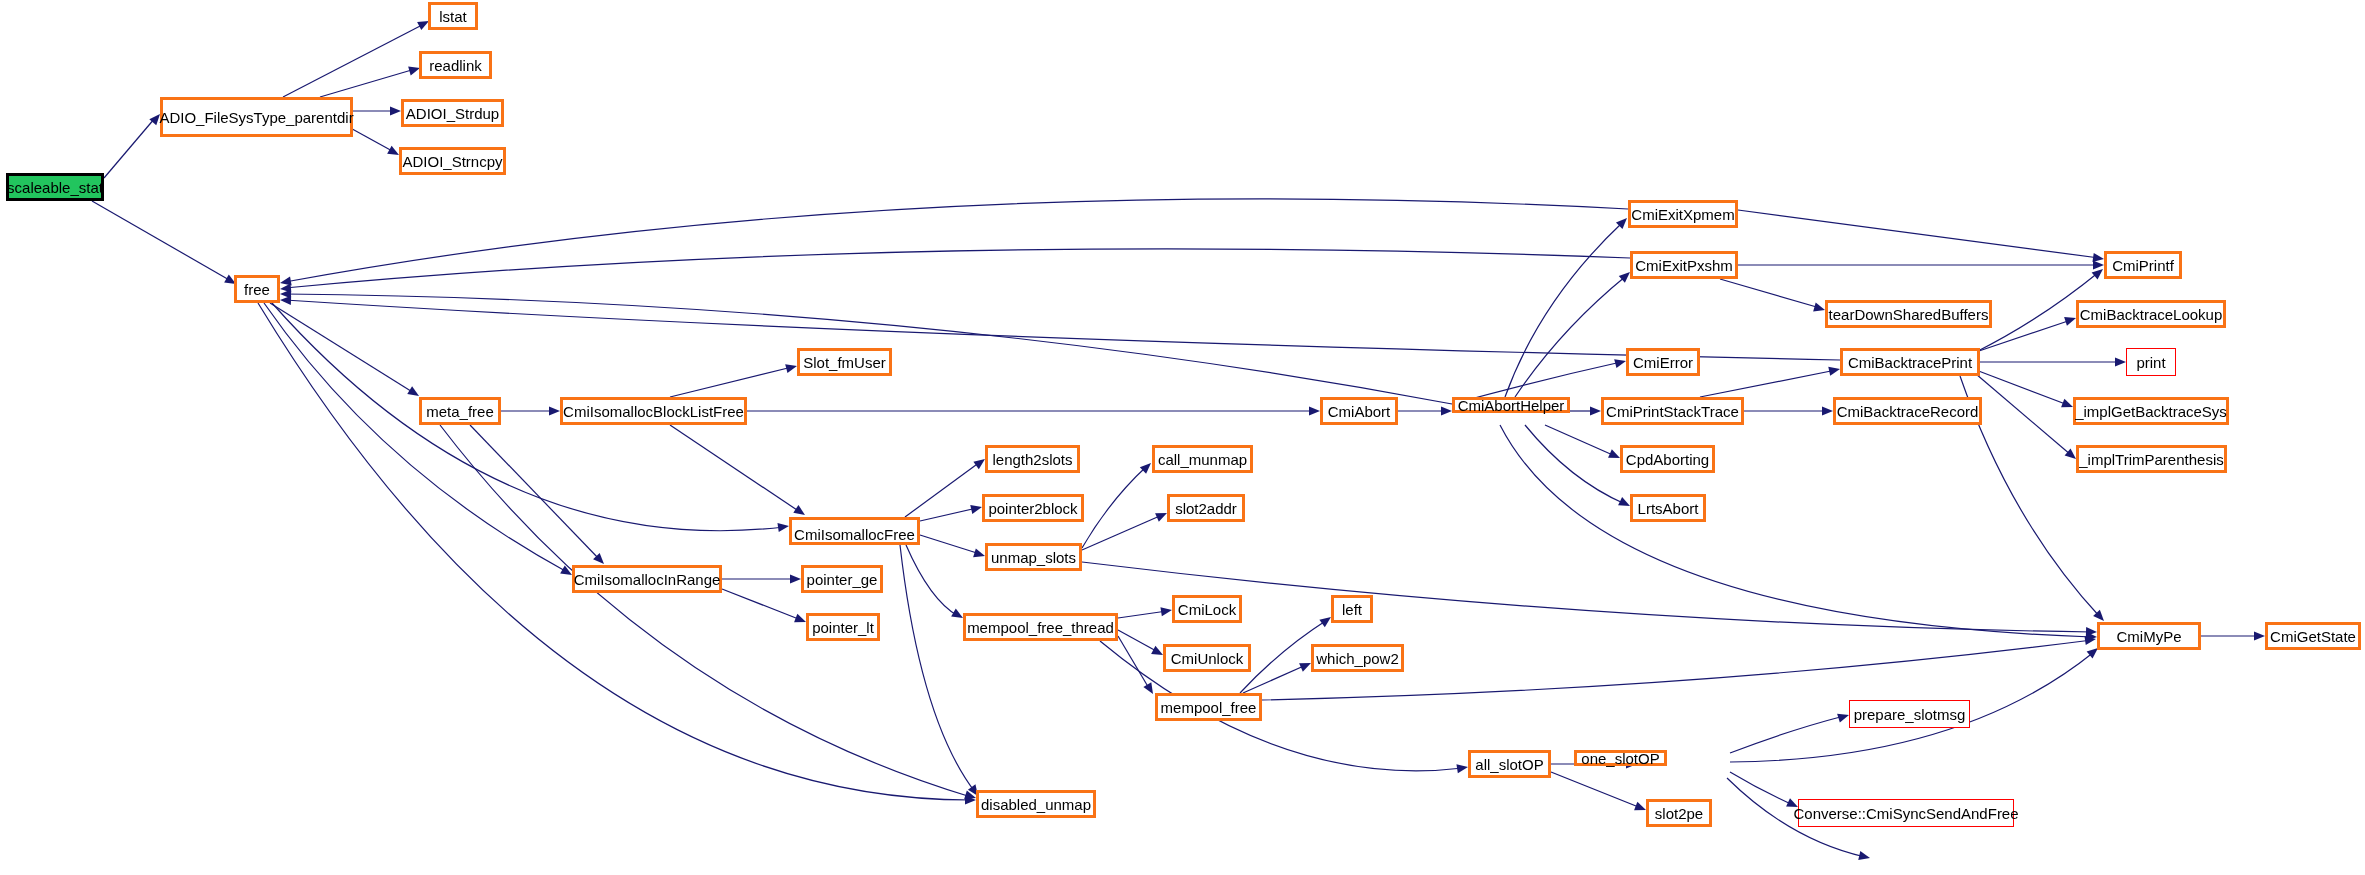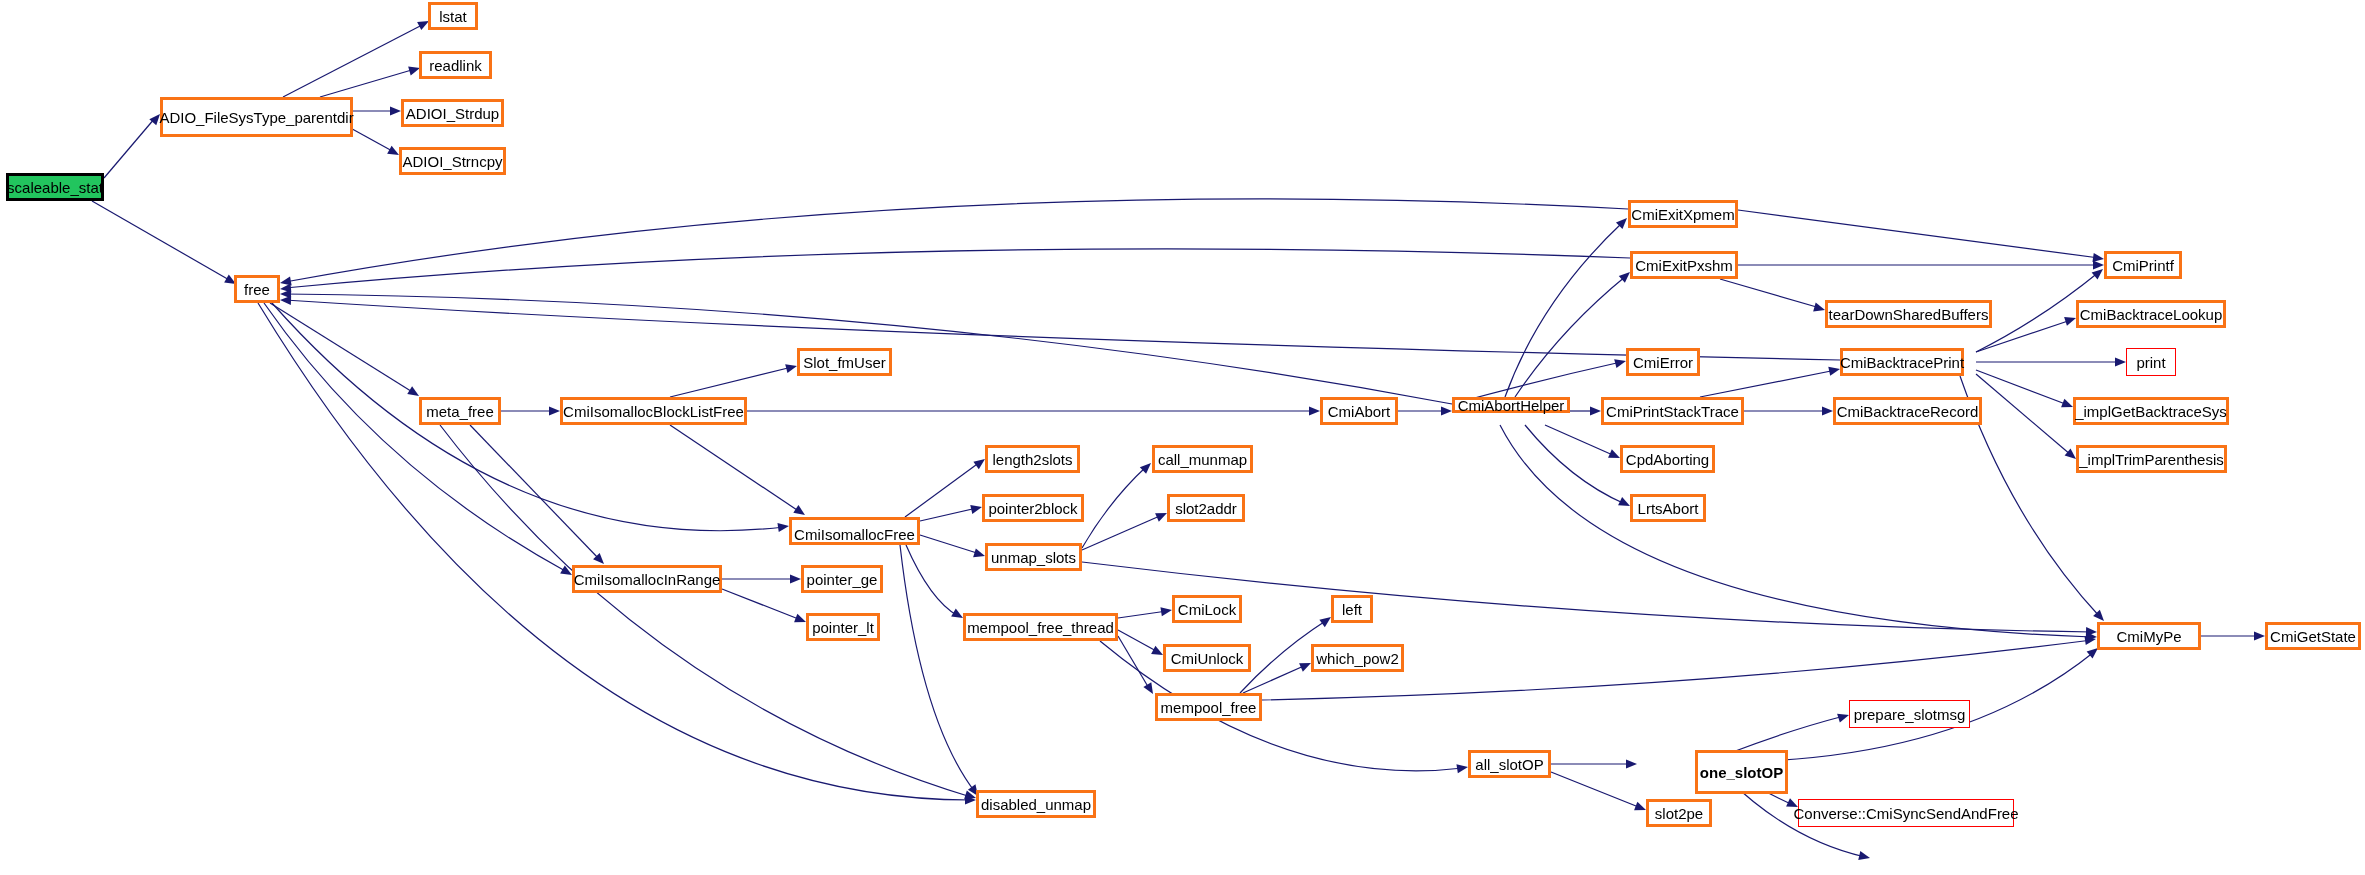--- a/index.html
+++ b/index.html
@@ -221,21 +221,21 @@
       </div>
       <div class="node" style="left: 1311px; top: 644px; width: 93px; height: 28px;">
         <span class="node-label">which_pow2</span>
       </div>
       <div class="node" style="left: 976px; top: 790px; width: 120px; height: 28px;">
         <span class="node-label">disabled_unmap</span>
       </div>
       <div class="node" style="left: 1468px; top: 750px; width: 83px; height: 28px;">
         <span class="node-label">all_slotOP</span>
       </div>
-      <div class="node" style="left: 1695px; top: 750px; width: 93px; height: 44px; font-weight: bold;">
+      <div class="node" style="left: 1574px; top: 750px; width: 93px; height: 16px;">
         <span class="node-label">one_slotOP</span>
       </div>
       <div class="node" style="left: 1646px; top: 799px; width: 66px; height: 28px;">
         <span class="node-label">slot2pe</span>
       </div>
       <div class="node red" style="left: 1849px; top: 700px; width: 121px; height: 28px;">
         <span class="node-label">prepare_slotmsg</span>
       </div>
       <div class="node red" style="left: 1798px; top: 799px; width: 216px; height: 28px;">
         <span class="node-label">Converse::CmiSyncSendAndFree</span>
@@ -257,21 +257,21 @@
       </div>
       <div class="node" style="left: 1620px; top: 445px; width: 95px; height: 28px;">
         <span class="node-label">CpdAborting</span>
       </div>
       <div class="node" style="left: 1630px; top: 494px; width: 76px; height: 28px;">
         <span class="node-label">LrtsAbort</span>
       </div>
       <div class="node" style="left: 1833px; top: 397px; width: 149px; height: 28px;">
         <span class="node-label">CmiBacktraceRecord</span>
       </div>
-      <div class="node" style="left: 1840px; top: 348px; width: 124px; height: 28px;">
+      <div class="node" style="left: 1840px; top: 348px; width: 140px; height: 28px;">
         <span class="node-label">CmiBacktracePrint</span>
       </div>
       <div class="node" style="left: 1628px; top: 200px; width: 110px; height: 28px;">
         <span class="node-label">CmiExitXpmem</span>
       </div>
       <div class="node" style="left: 1630px; top: 251px; width: 108px; height: 28px;">
         <span class="node-label">CmiExitPxshm</span>
       </div>
       <div class="node" style="left: 1825px; top: 300px; width: 167px; height: 28px;">
         <span class="node-label">tearDownSharedBuffers</span>

